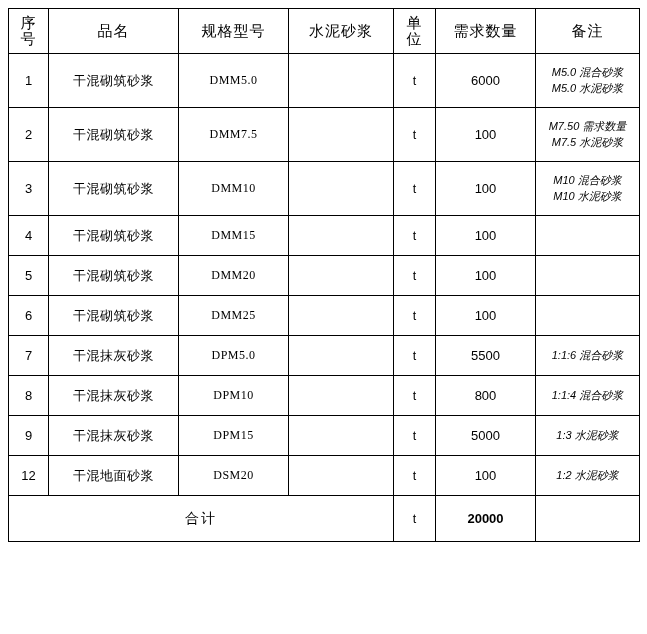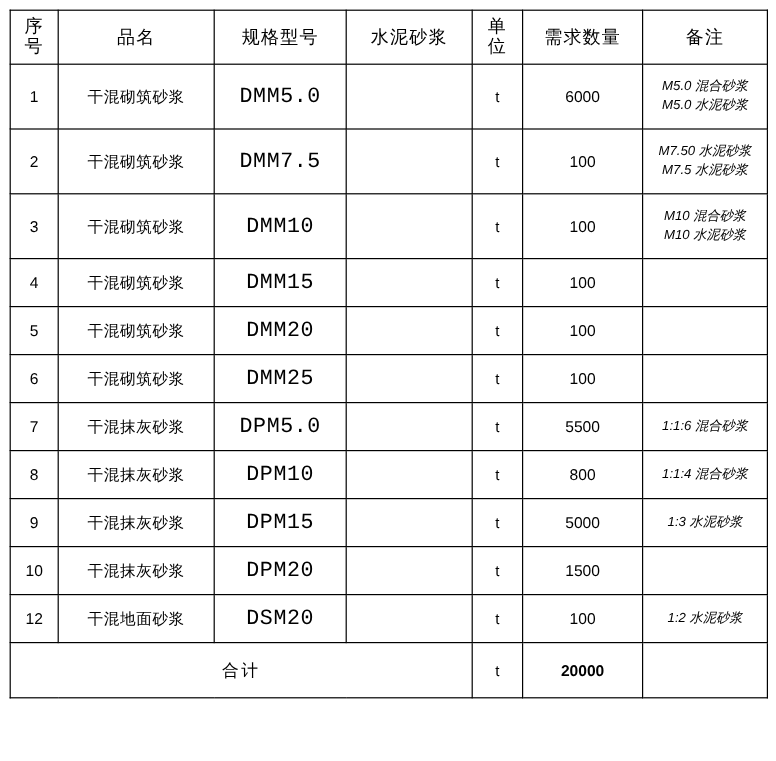--- a/index.html
+++ b/index.html
@@ -58,21 +58,21 @@
     justify-content: center;
     line-height: 1.05;
   }
   tbody td {
     font-size: 12.5px;
   }
   tbody tr { height: 40px; }
   tbody tr.tall { height: 54px; }
   .seq { font-size: 13px; }
   .name { font-size: 13px; letter-spacing: 0.5px; }
-  .spec { font-size: 18px; font-family: Liberation Mono, monospace; letter-spacing: 0.5px; }
+  .spec { font-size: 12px; font-family: Liberation Serif, serif; letter-spacing: 0.5px; }
   .unit { font-size: 12.5px; }
   .qty { font-size: 13px; font-weight: bold; }
   .remark {
     font-size: 11px;
     line-height: 1.45;
     padding: 2px 2px;
     font-style: italic;
   }
   .remark .rl { display: block; }
   .total-label {
@@ -131,21 +131,21 @@
         </td>
       </tr>
       <tr class="tall">
         <td class="seq">2</td>
         <td class="name">干混砌筑砂浆</td>
         <td class="spec">DMM7.5</td>
         <td class="tech"></td>
         <td class="unit">t</td>
         <td class="qty">100</td>
         <td class="remark">
-          <span class="rl">M7.50 水泥砂浆</span>
+          <span class="rl">M7.50 需求数量</span>
           <span class="rl">M7.5 水泥砂浆</span>
         </td>
       </tr>
       <tr class="tall">
         <td class="seq">3</td>
         <td class="name">干混砌筑砂浆</td>
         <td class="spec">DMM10</td>
         <td class="tech"></td>
         <td class="unit">t</td>
         <td class="qty">100</td>
@@ -206,29 +206,20 @@
       <tr>
         <td class="seq">9</td>
         <td class="name">干混抹灰砂浆</td>
         <td class="spec">DPM15</td>
         <td class="tech"></td>
         <td class="unit">t</td>
         <td class="qty">5000</td>
         <td class="remark">
           <span class="rl">1:3 水泥砂浆</span>
         </td>
-      </tr>
-      <tr>
-        <td class="seq">10</td>
-        <td class="name">干混抹灰砂浆</td>
-        <td class="spec">DPM20</td>
-        <td class="tech"></td>
-        <td class="unit">t</td>
-        <td class="qty">1500</td>
-        <td class="remark"></td>
       </tr>
       <tr>
         <td class="seq">12</td>
         <td class="name">干混地面砂浆</td>
         <td class="spec">DSM20</td>
         <td class="tech"></td>
         <td class="unit">t</td>
         <td class="qty">100</td>
         <td class="remark">
           <span class="rl">1:2 水泥砂浆</span>

